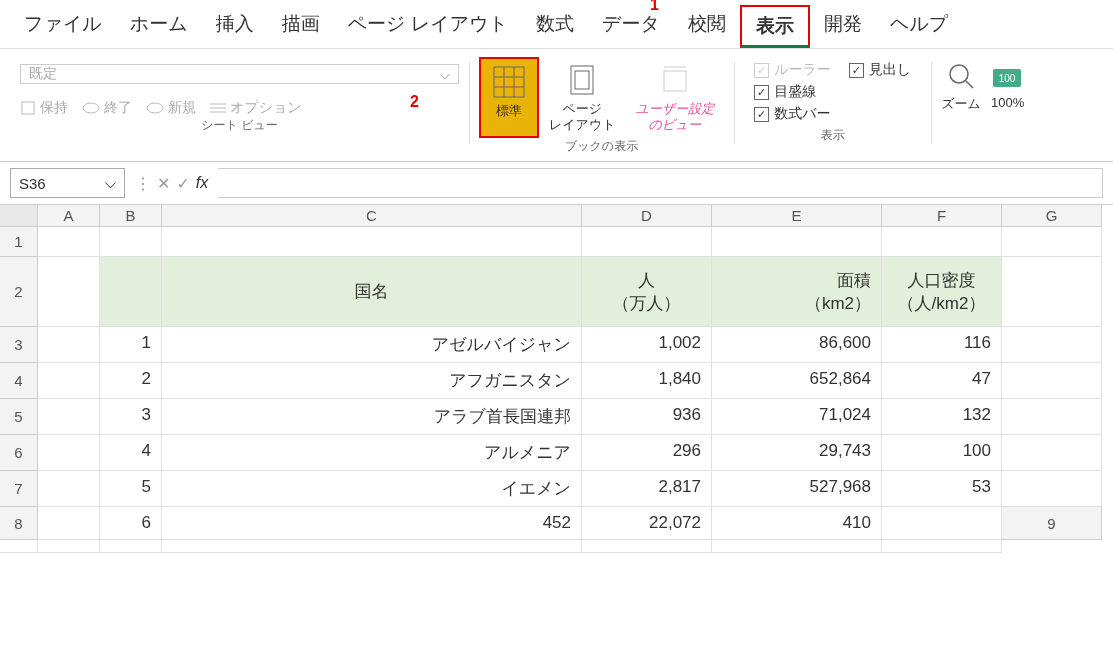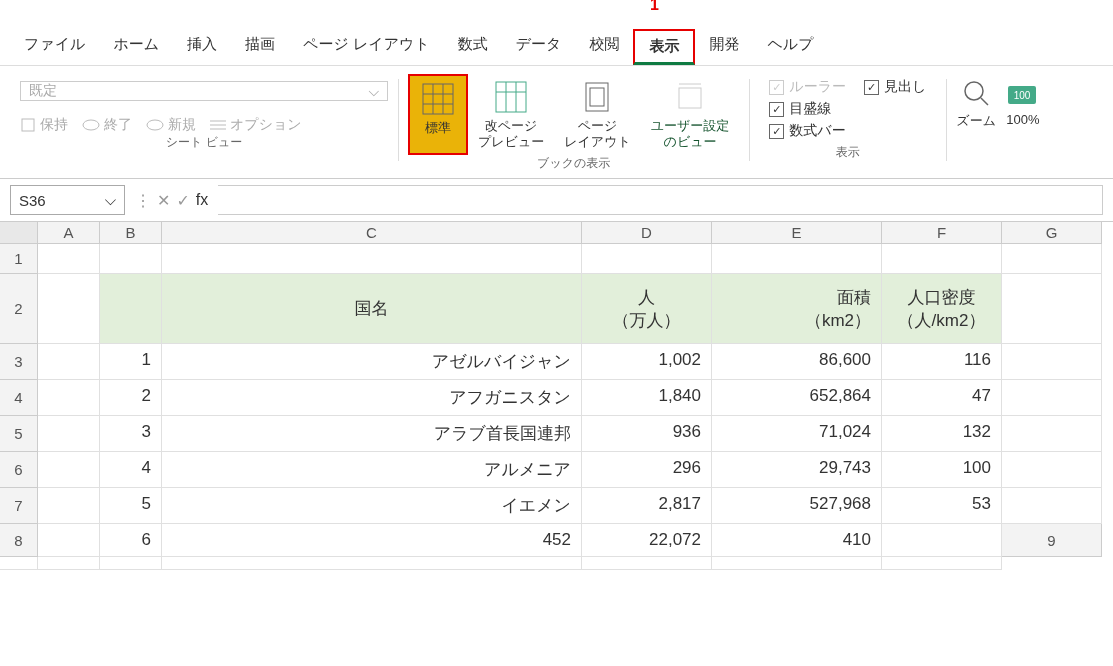--- a/index.html
+++ b/index.html
@@ -1,42 +1,42 @@
 <!DOCTYPE html>
 <html><head>
   <meta charset="utf-8">
   <style>
     * { margin: 0; padding: 0; box-sizing: border-box; font-family: "Yu Gothic UI", "Meiryo", sans-serif; }
     body { background: #fff; font-size: 14px; color: #333; width: 1113px; height: 666px; overflow: hidden; }
 
     
     .menubar { display: flex; padding: 5px 10px 0 10px; gap: 0; border-bottom: 1px solid #ddd; }
-    .menu-item { padding: 6px 14px; font-size: 15px; cursor: pointer; position: relative; margin-top: 24px; }
+    .menu-item { padding: 6px 14px; font-size: 19px; cursor: pointer; position: relative; }
     .menu-item.active { border: 2px solid #e60000; border-bottom: 3px solid #0f7b42; font-weight: bold; }
     .annot { position: absolute; color: #e60000; font-weight: bold; font-size: 16px; }
     .annot1 { top: -4px; left: 650px; }
     .annot2 { top: 44px; left: 410px; }
 
     
     .ribbon { display: flex; padding: 8px 10px 2px 10px; background: #fff; border-bottom: 1px solid #ccc; position: relative; }
     .ribbon-group { display: flex; flex-direction: column; align-items: center; padding: 0 10px; position: relative; }
     .ribbon-group + .ribbon-group::before { content: ""; position: absolute; left: 0; top: 5px; bottom: 15px; width: 1px; background: #ddd; }
     .ribbon-group-label { font-size: 12px; color: #666; margin-top: 0; padding-bottom: 4px; }
 
     .sheet-view-top { display: flex; align-items: center; gap: 6px; margin-bottom: 6px; height: 34px; }
-    .sheet-dropdown { border: 1px solid #ccc; color: #aaa; padding: 0 8px; width: 368px; display: flex; justify-content: space-between; align-items: center; }
+    .sheet-dropdown { border: 1px solid #ccc; color: #aaa; padding: 0 8px; width: 439px; display: flex; justify-content: space-between; align-items: center; }
     .sheet-view-btns { display: flex; gap: 14px; color: #aaa; font-size: 14px; margin-top: 8px; }
     .sheet-view-btns span { display: flex; align-items: center; gap: 4px; }
 
     .book-view-btns { display: flex; gap: 0; }
     .book-btn { display: flex; flex-direction: column; align-items: center; padding: 6px 10px; cursor: pointer; min-width: 60px; }
     .book-btn:first-child { border: 2px solid #e60000; background: #eab308; }
     .book-btn .icon { width: 34px; height: 34px; margin-bottom: 4px; }
     .book-btn .lbl { font-size: 13px; text-align: center; line-height: 1.2; }
-    .book-btn.disabled { color: #14532d; }
+    .book-btn.disabled { color: #ec4899; font-style: italic; }
 
     .show-checks { display: flex; flex-direction: column; gap: 4px; padding: 4px 10px; font-size: 14px; }
     .show-row { display: flex; gap: 18px; }
     .chk { display: flex; align-items: center; gap: 5px; }
     .chk .box { width: 15px; height: 15px; border: 1px solid #666; display: flex; align-items: center; justify-content: center; font-size: 11px; color: #333; }
     .chk.disabled { color: #bbb; }
     .chk.disabled .box { border-color: #ccc; color: #ccc; }
 
     .zoom-btns { display: flex; gap: 10px; align-items: flex-start; padding-top: 4px; }
     .zoom-btn { display: flex; flex-direction: column; align-items: center; font-size: 13px; gap: 4px; }
@@ -128,30 +128,20 @@
             <rect x="2" y="2" width="30" height="30" fill="none" stroke="#666"></rect>
             <line x1="12" y1="2" x2="12" y2="32" stroke="#666"></line>
             <line x1="22" y1="2" x2="22" y2="32" stroke="#666"></line>
             <line x1="2" y1="12" x2="32" y2="12" stroke="#666"></line>
             <line x1="2" y1="22" x2="32" y2="22" stroke="#666"></line>
           </svg>
         <div class="lbl">標準</div>
       </div>
       <div class="book-btn">
         <svg class="icon">
-            <rect x="2" y="2" width="30" height="30" fill="none" stroke="#4a8"></rect>
-            <line x1="12" y1="2" x2="12" y2="32" stroke="#4a8"></line>
-            <line x1="22" y1="2" x2="22" y2="32" stroke="#4a8"></line>
-            <line x1="2" y1="12" x2="32" y2="12" stroke="#4a8"></line>
-          </svg>
-        <div class="lbl" style="white-space:pre-line;">改ページ
-プレビュー</div>
-      </div>
-      <div class="book-btn">
-        <svg class="icon">
             <rect x="6" y="3" width="22" height="28" fill="none" stroke="#666"></rect>
             <rect x="10" y="8" width="14" height="18" fill="none" stroke="#666"></rect>
           </svg>
         <div class="lbl" style="white-space:pre-line;">ページ
 レイアウト</div>
       </div>
       <div class="book-btn disabled">
         <svg class="icon">
             <rect x="6" y="8" width="22" height="20" fill="none" stroke="#ccc"></rect>
             <line x1="6" y1="4" x2="28" y2="4" stroke="#ccc"></line>
@@ -209,21 +199,21 @@
 
 <div class="formula-bar">
   <div class="namebox">
     <span>S36</span>
     <span>⌵</span>
   </div>
   <div class="fx-btns">
     <span>⋮</span>
     <span>✕</span>
     <span>✓</span>
-    <span style="color:#333;">fx</span>
+    <span style="font-style:italic;color:#333;">fx</span>
   </div>
   <div class="fx-input"></div>
 </div>
 
 <div class="grid">
 
   <div class="colhdr"></div>
   <div class="colhdr">A</div>
   <div class="colhdr">B</div>
   <div class="colhdr">C</div>

